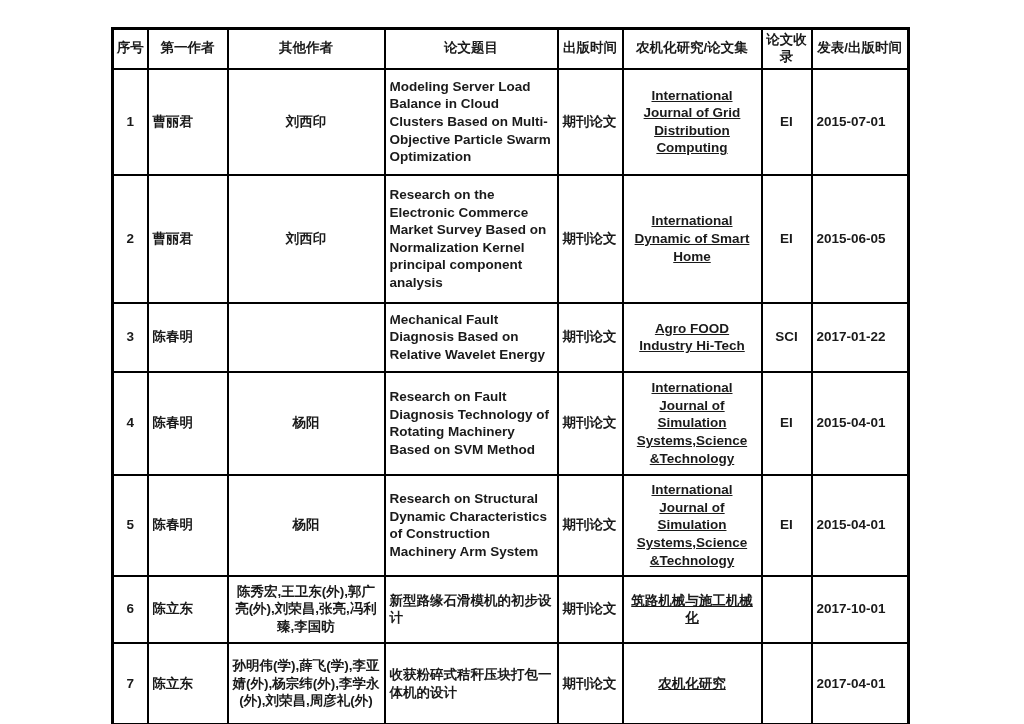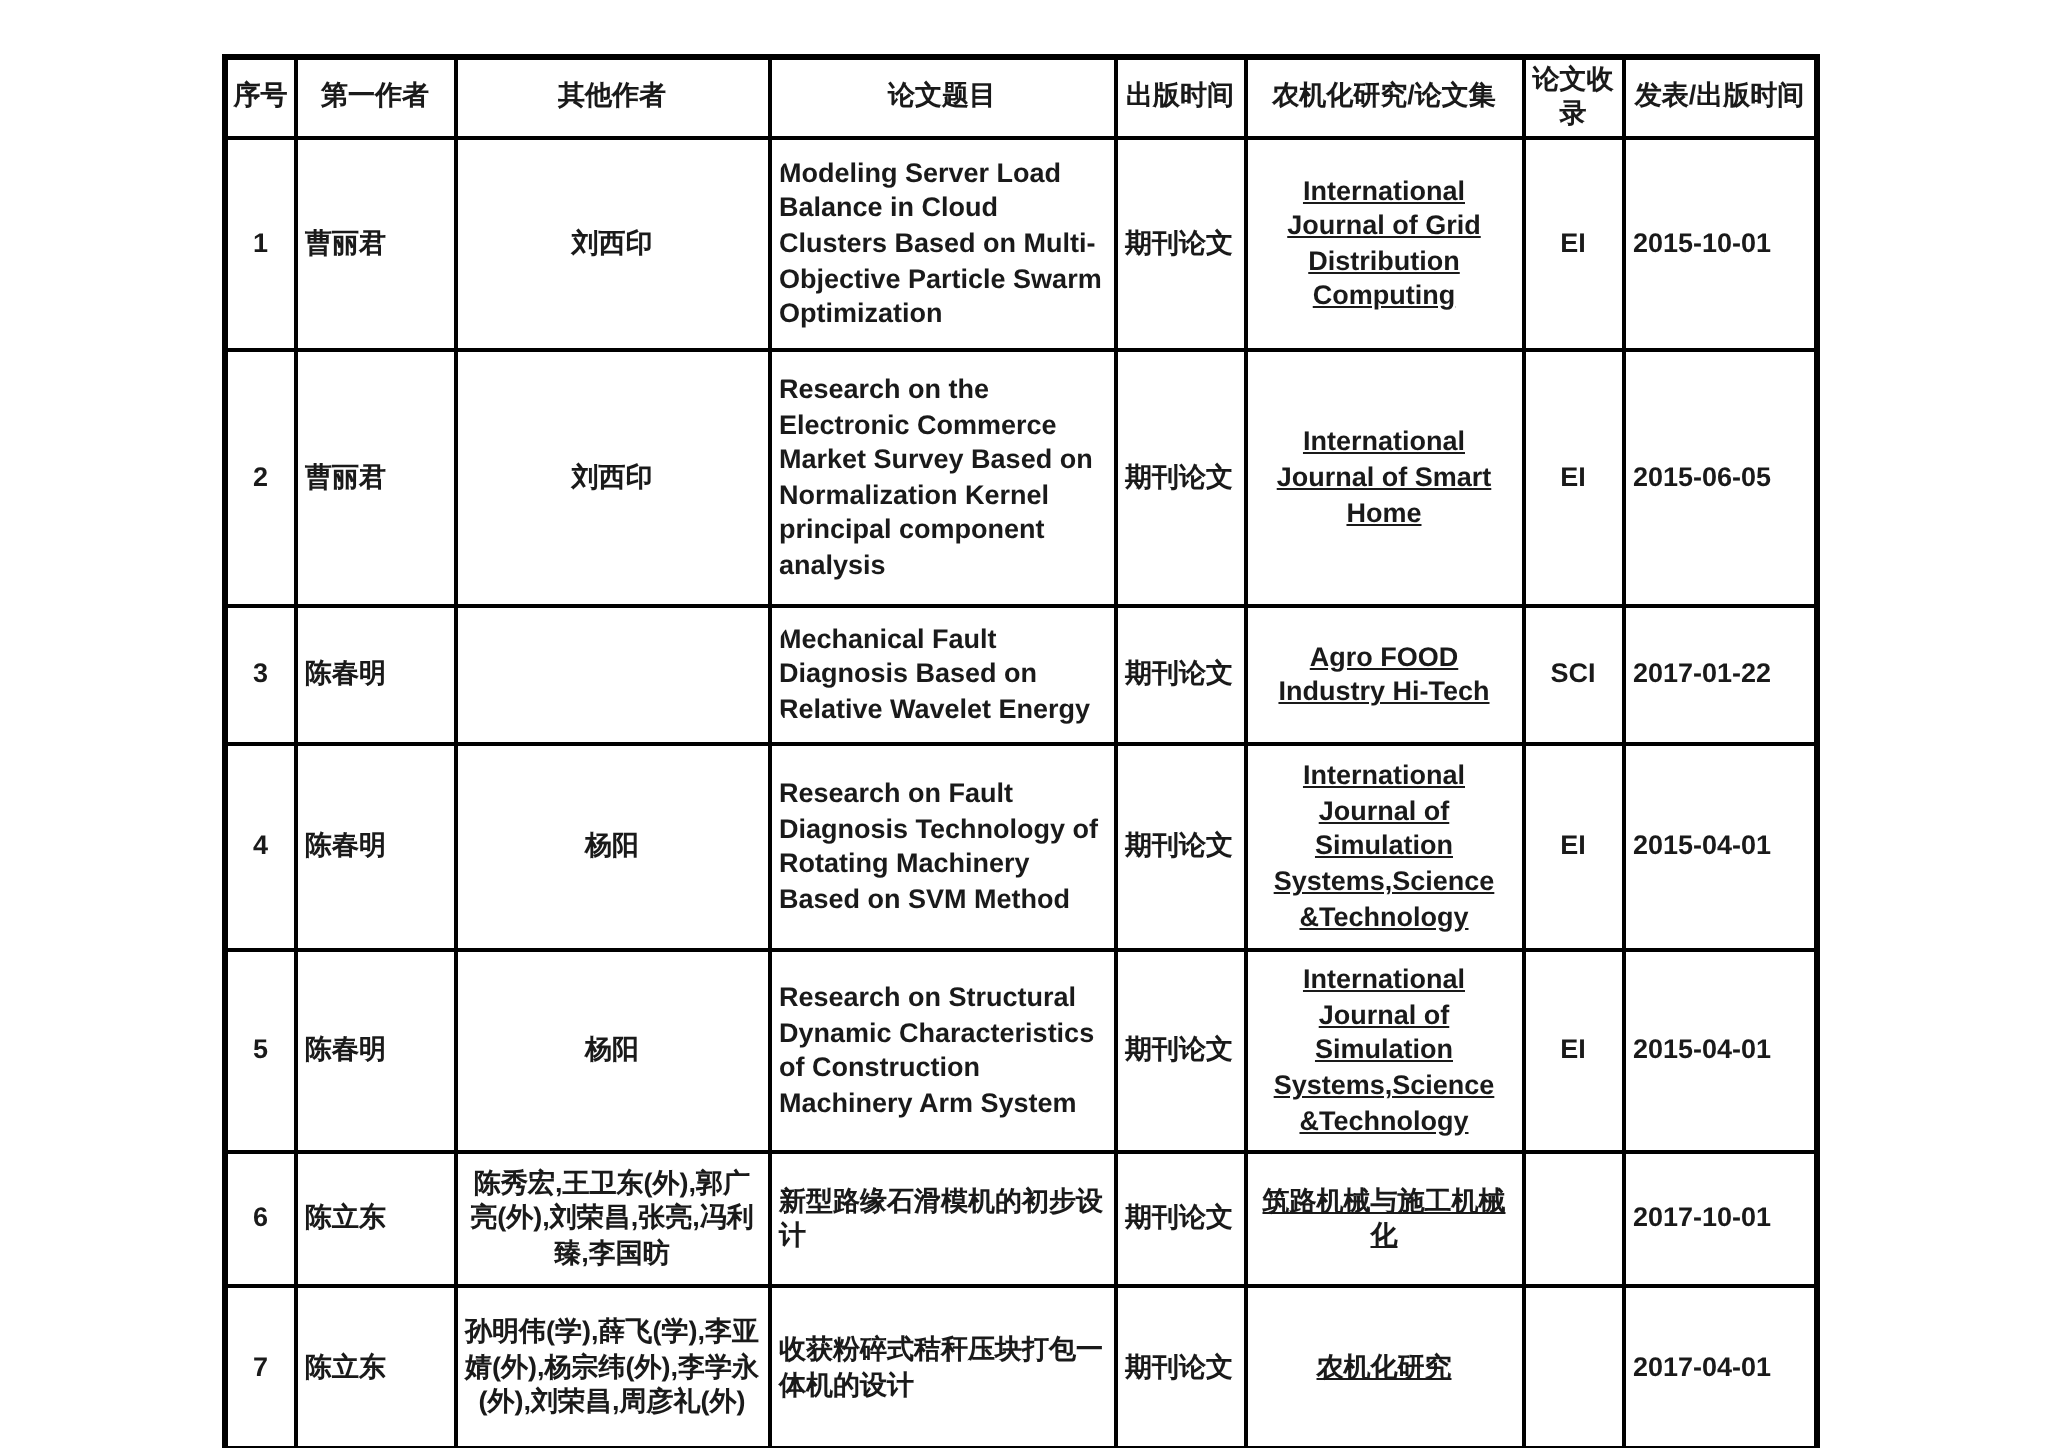--- a/index.html
+++ b/index.html
@@ -93,29 +93,29 @@
     </thead>
     <tbody>
         <tr>
           <td class="col-no">1</td>
           <td class="col-first_author">曹丽君</td>
           <td class="col-other_authors">刘西印</td>
           <td class="col-title">Modeling Server Load Balance in Cloud Clusters Based on Multi-Objective Particle Swarm Optimization</td>
           <td class="col-type">期刊论文</td>
           <td class="col-publication">International Journal of Grid Distribution Computing</td>
           <td class="col-indexed">EI</td>
-          <td class="col-date">2015-10-01</td>
+          <td class="col-date">2015-07-01</td>
         </tr>
         <tr>
           <td class="col-no">2</td>
           <td class="col-first_author">曹丽君</td>
           <td class="col-other_authors">刘西印</td>
           <td class="col-title">Research on the Electronic Commerce Market Survey Based on Normalization Kernel principal component analysis</td>
           <td class="col-type">期刊论文</td>
-          <td class="col-publication">International Journal of Smart Home</td>
+          <td class="col-publication">International Dynamic of Smart Home</td>
           <td class="col-indexed">EI</td>
           <td class="col-date">2015-06-05</td>
         </tr>
         <tr>
           <td class="col-no">3</td>
           <td class="col-first_author">陈春明</td>
           <td class="col-other_authors"></td>
           <td class="col-title">Mechanical Fault Diagnosis Based on Relative Wavelet Energy</td>
           <td class="col-type">期刊论文</td>
           <td class="col-publication">Agro FOOD Industry Hi-Tech</td>

